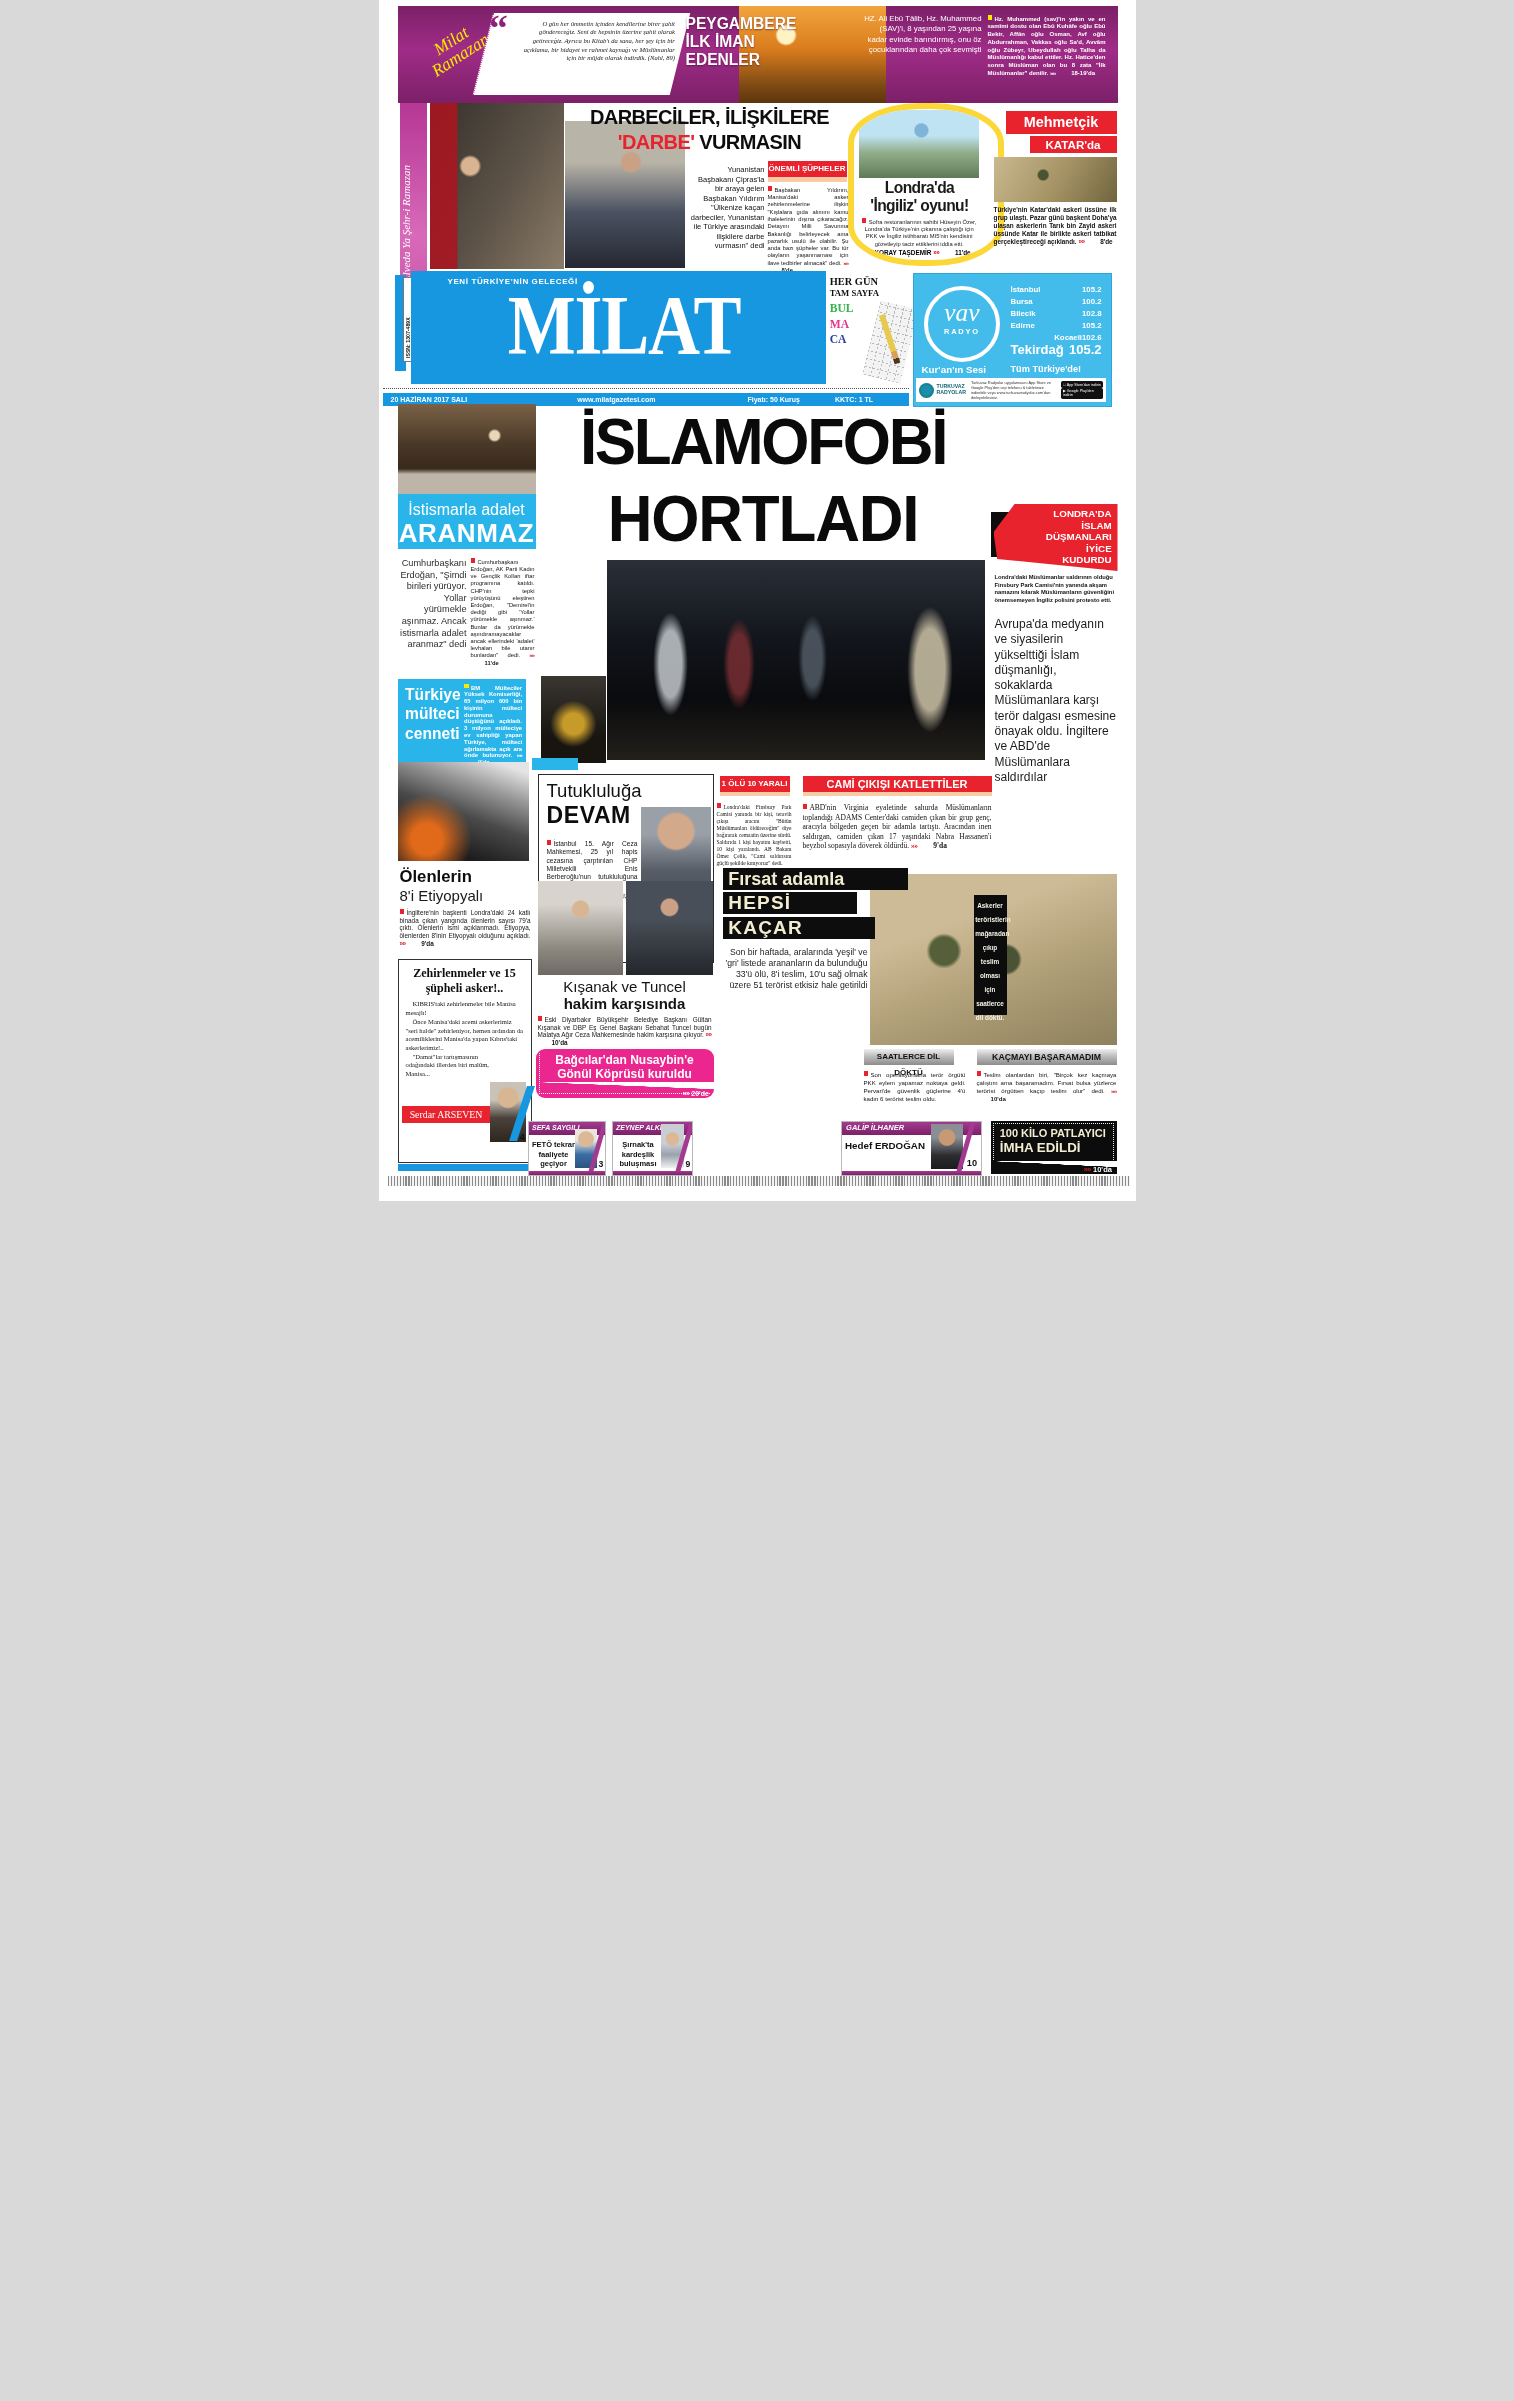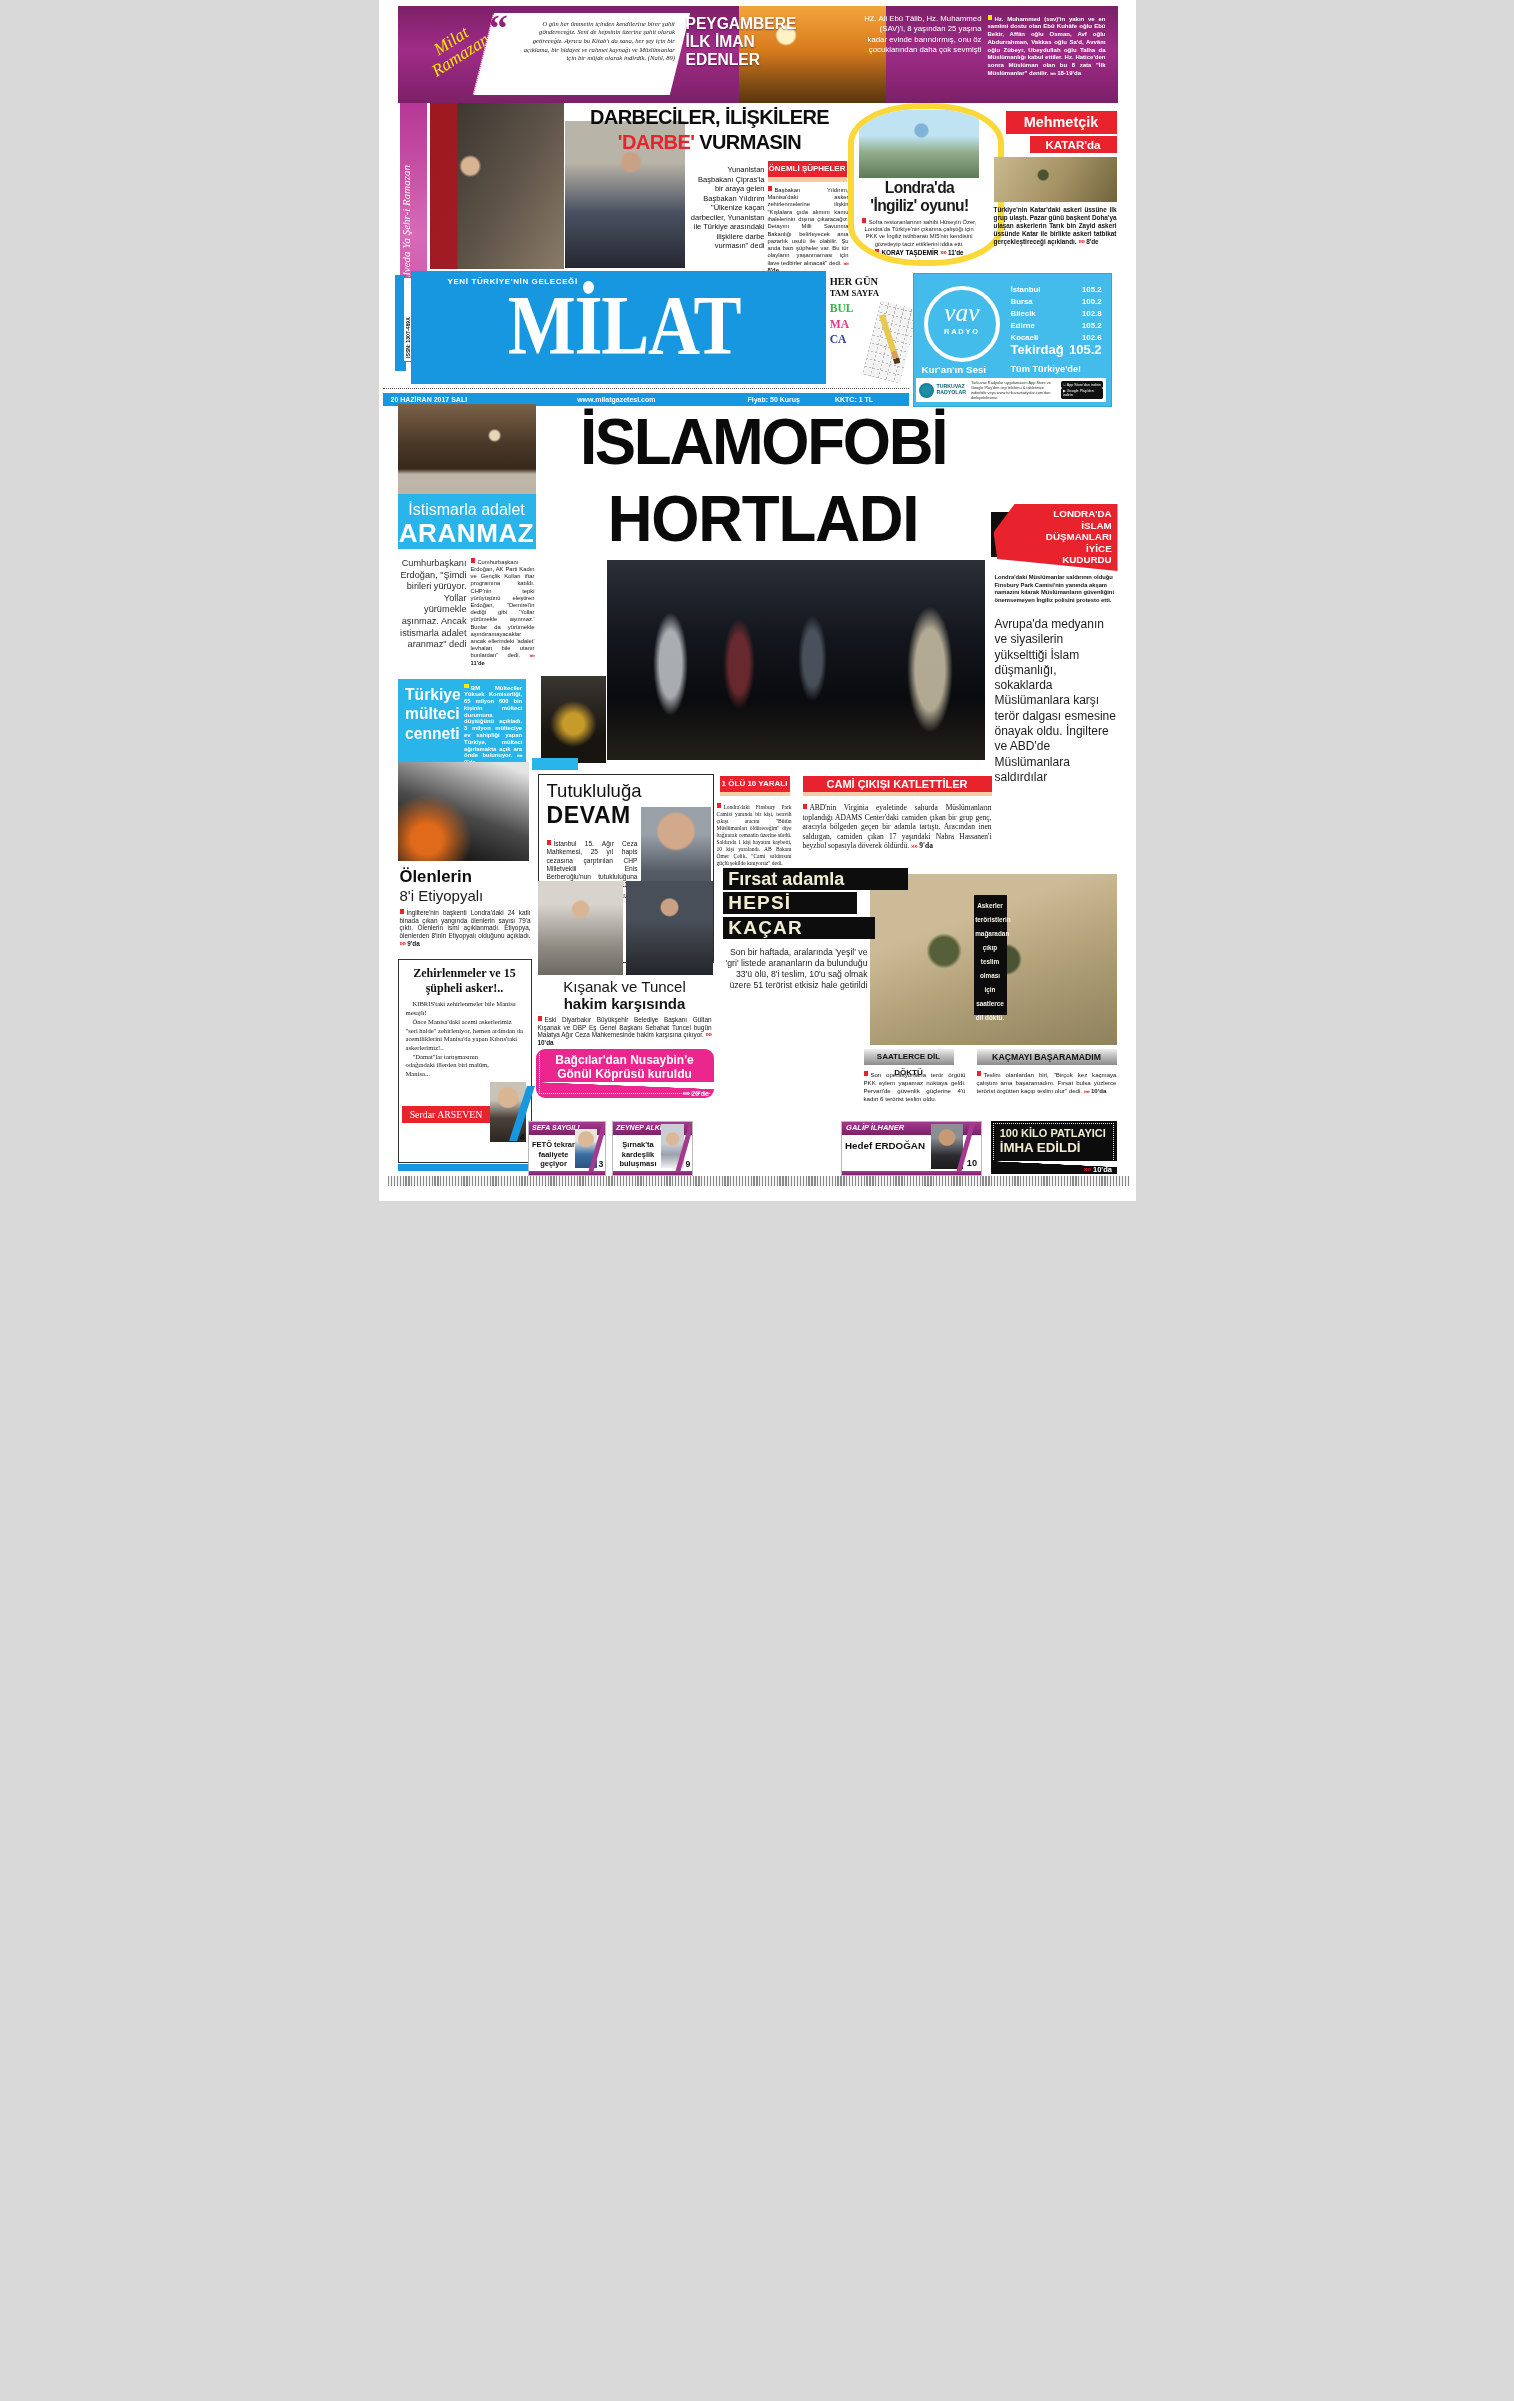--- a/index.html
+++ b/index.html
@@ -9,21 +9,21 @@
   .w{color:#fff;}
   .j{text-align:justify;}
   .ctr{text-align:center;}
   .rt{text-align:right;}
   .serif{font-family:"Liberation Serif",serif;}
   .sq{display:inline-block;width:4.6px;height:4.6px;margin:0 2.3px 0 0;vertical-align:1.2px;}
   .sq.red{background:#e8232e;}
   .sq.yel{background:#ffe800;}
   .chev{font-weight:bold;letter-spacing:-0.6px;}
   .chev.red{color:#cf1f27;}
-  .pg{font-weight:bold;}
+  .pg{font-weight:bold;margin-left:14px;}
   .banner{background:linear-gradient(180deg,#7c2068 0%,#a02c87 45%,#7c2068 100%);}
   .redbox{background:#e8232e;color:#fff;font-weight:bold;text-align:center;}
   .peach{background:#f7cba4;}
   .cyanbox{background:#29b5ea;}
   .graylabel{background:linear-gradient(180deg,#efefef 0%,#bdbdbd 45%,#8c8c8c 100%);color:#111;font-weight:bold;text-align:center;}
   .photo{background:#999;}
   .promo-head{background:linear-gradient(180deg,#a43a90,#7c2068);color:#fff;font-weight:bold;font-style:italic;}
   .promo-strip{background:linear-gradient(180deg,#a43a90,#7c2068);}
   .barline{background:#0d0d0d;color:#f2ecd0;font-weight:bold;}
 </style>
@@ -139,21 +139,21 @@
           <span>100.2</span>
         </div>
       <div style="display:flex;justify-content:space-between;color:#fff;font-weight:bold;font-size:7.8px;line-height:12px;">
           <span>Bilecik</span>
           <span>102.8</span>
         </div>
       <div style="display:flex;justify-content:space-between;color:#fff;font-weight:bold;font-size:7.8px;line-height:12px;">
           <span>Edirne</span>
           <span>105.2</span>
         </div>
-      <div style="display:flex;justify-content:space-between;color:#fff;font-weight:bold;font-size:7.8px;line-height:12px;">
+      <div style="display:flex;justify-content:flex-end;color:#fff;font-weight:bold;font-size:7.8px;line-height:12px;">
           <span>Kocaeli</span>
           <span>102.6</span>
         </div>
       <div style="display:flex;justify-content:space-between;color:#fff;font-weight:bold;font-size:13px;line-height:12px;align-items:center;">
           <span>Tekirdağ</span>
           <span>105.2</span>
         </div>
     </div>
     <div class="abs b w" style="left:97px;top:90px;width:91px;font-size:9.2px;">Tüm Türkiye'de!</div>
     <div class="abs" style="left:2.3px;top:104px;width:190px;height:24px;background:#fff;display:flex;align-items:center;">

